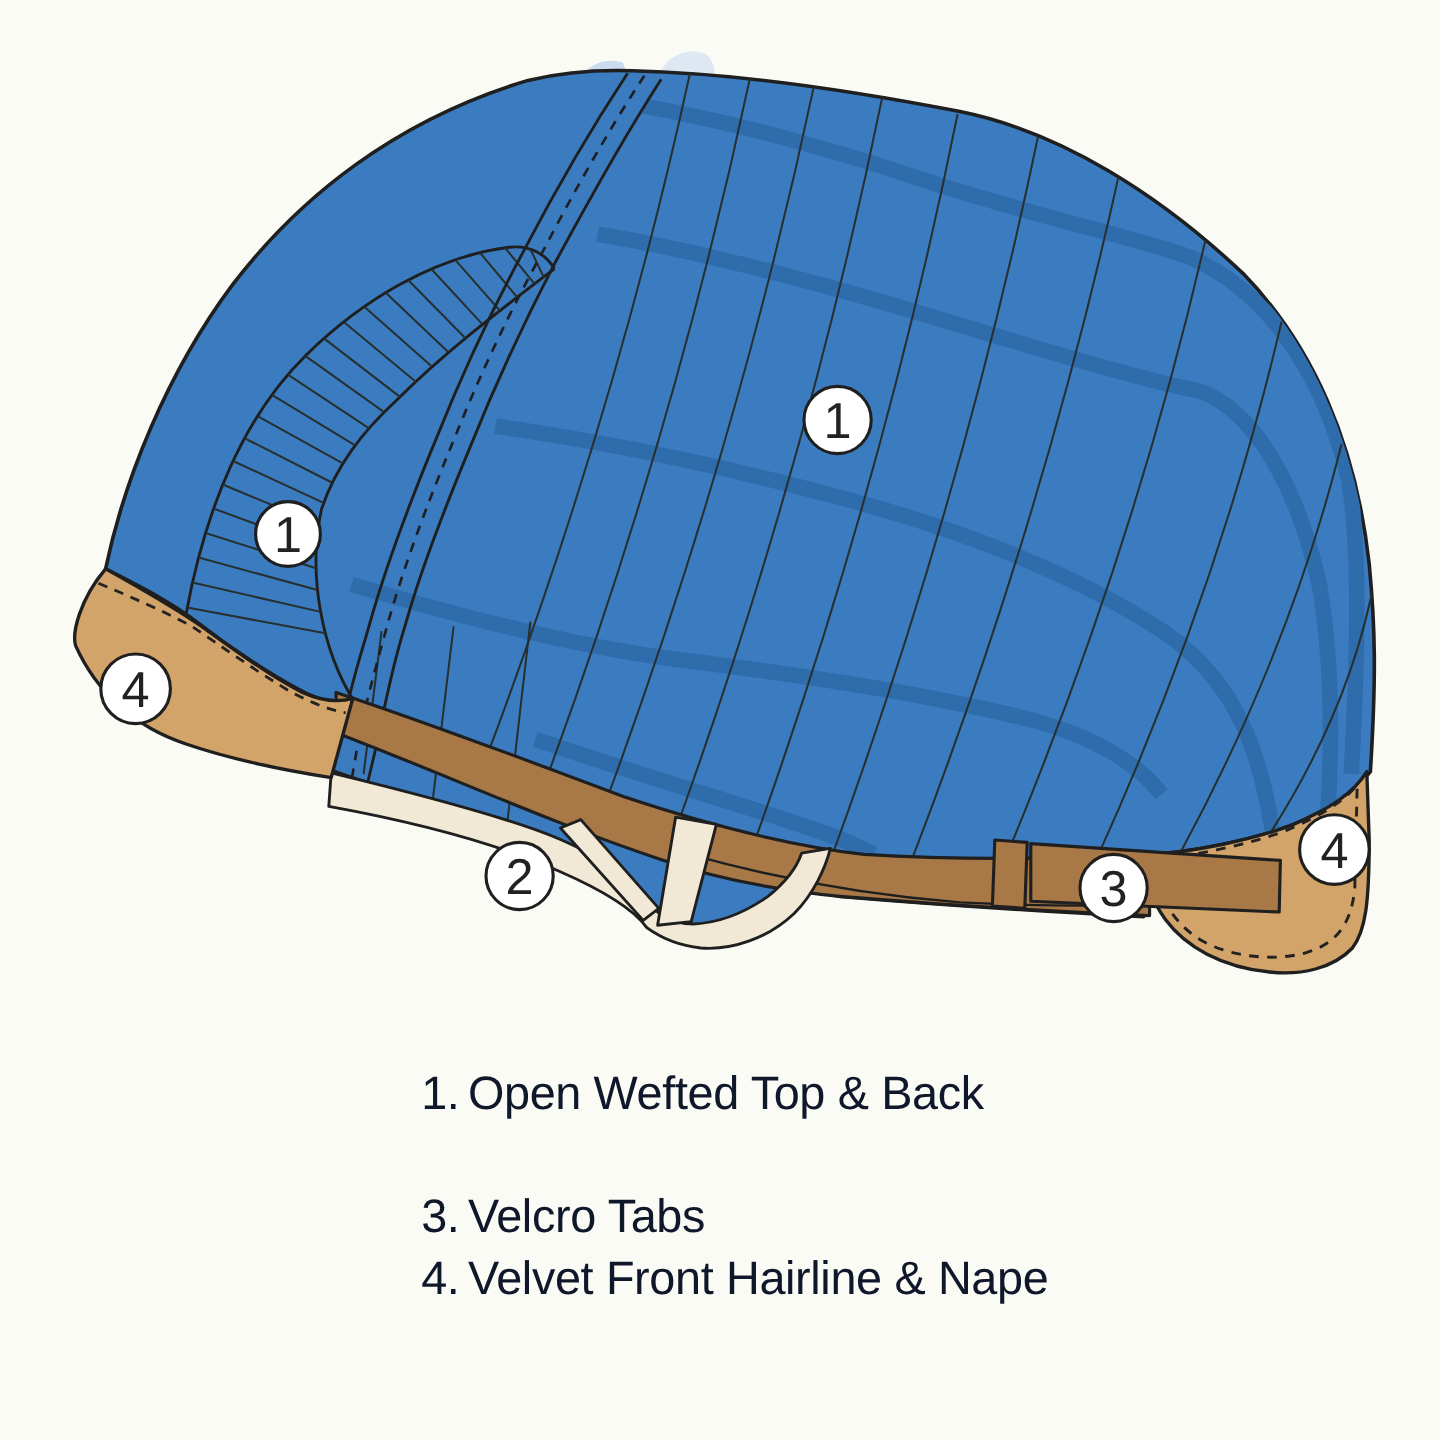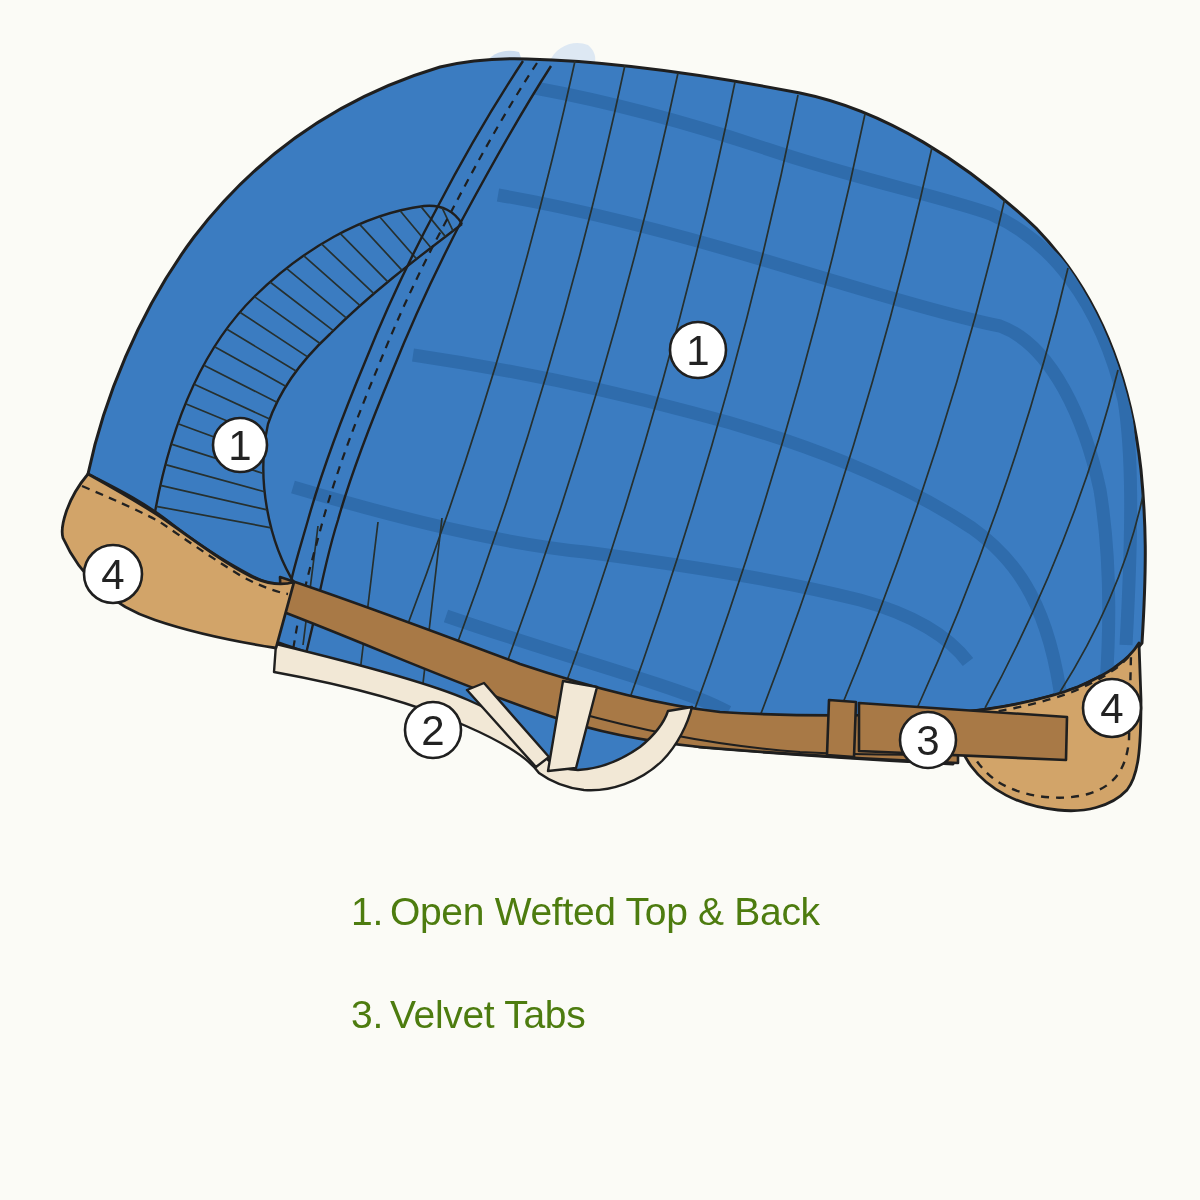--- a/index.html
+++ b/index.html
@@ -1,16 +1,16 @@
 <!DOCTYPE html>
 <html><head><meta charset="utf-8">
 <style>
 html,body{margin:0;padding:0;width:1200px;height:1200px;background:#fbfbf6;overflow:hidden}
 .stage{position:relative;width:1200px;height:1200px;font-family:"Liberation Sans",sans-serif}
-.ll{position:absolute;left:351px;font-size:39px;color:#4d7c0f;letter-spacing:-0.3px;white-space:nowrap}
+.ll{position:absolute;left:351px;font-size:39px;color:#0f172a;letter-spacing:-0.3px;white-space:nowrap}
 .ll .t{margin-left:7px}
 </style></head>
 <body>
 <div class="stage">
 <div style="position:absolute;left:0;top:0"><svg width="1200" height="1200" viewBox="0 0 1200 1200">
 <rect width="1200" height="1200" fill="#fbfbf6"></rect>
 <defs>
           <clipPath id="capclip">
             <path d="M88,474 C103,402 138,312 194,237 C250,164 330,100 440,67 C470,60 497,58 527,59 C612,61 702,74 800,93 C884,110 966,162 1036,228 C1094,288 1130,370 1141,470 C1146,522 1147,562 1142,643 C1128,661 1108,674 1078,687 C1044,700 995,710 951,713 L953,764 C860,759 760,752 700,747 L672,741 C660,750 645,765 628,774 C610,781 590,781 570,775 C555,770 545,763 540,757 C524,741 496,725 462,709 C410,686 336,663 276,642 L294,583 C280,587 268,585 248,574 C225,562 192,540 165,519 C140,500 115,488 88,474 Z"></path>
           </clipPath>
@@ -65,14 +65,15 @@
 <circle cx="433" cy="730" r="28" fill="#fff" stroke="#1f1f1f" stroke-width="2.6"></circle>
         <text x="433" y="745" font-family="Liberation Sans, sans-serif" font-size="42" fill="#222" text-anchor="middle">2</text>
 <circle cx="928" cy="740" r="28" fill="#fff" stroke="#1f1f1f" stroke-width="2.6"></circle>
         <text x="928" y="755" font-family="Liberation Sans, sans-serif" font-size="42" fill="#222" text-anchor="middle">3</text>
 <circle cx="113" cy="574" r="29" fill="#fff" stroke="#1f1f1f" stroke-width="2.6"></circle>
         <text x="113" y="589" font-family="Liberation Sans, sans-serif" font-size="42" fill="#222" text-anchor="middle">4</text>
 <circle cx="1112" cy="708" r="29" fill="#fff" stroke="#1f1f1f" stroke-width="2.6"></circle>
         <text x="1112" y="723" font-family="Liberation Sans, sans-serif" font-size="42" fill="#222" text-anchor="middle">4</text>
 </svg></div>
 <div class="ll" style="top:890px"><span class="n">1.</span><span class="t">Open Wefted Top &amp; Back</span></div>
-<div class="ll" style="top:993px"><span class="n">3.</span><span class="t">Velvet Tabs</span></div>
+<div class="ll" style="top:993px"><span class="n">3.</span><span class="t">Velcro Tabs</span></div>
+<div class="ll" style="top:1044px"><span class="n">4.</span><span class="t">Velvet Front Hairline &amp; Nape</span></div>
 
 </div>
 </body></html>

